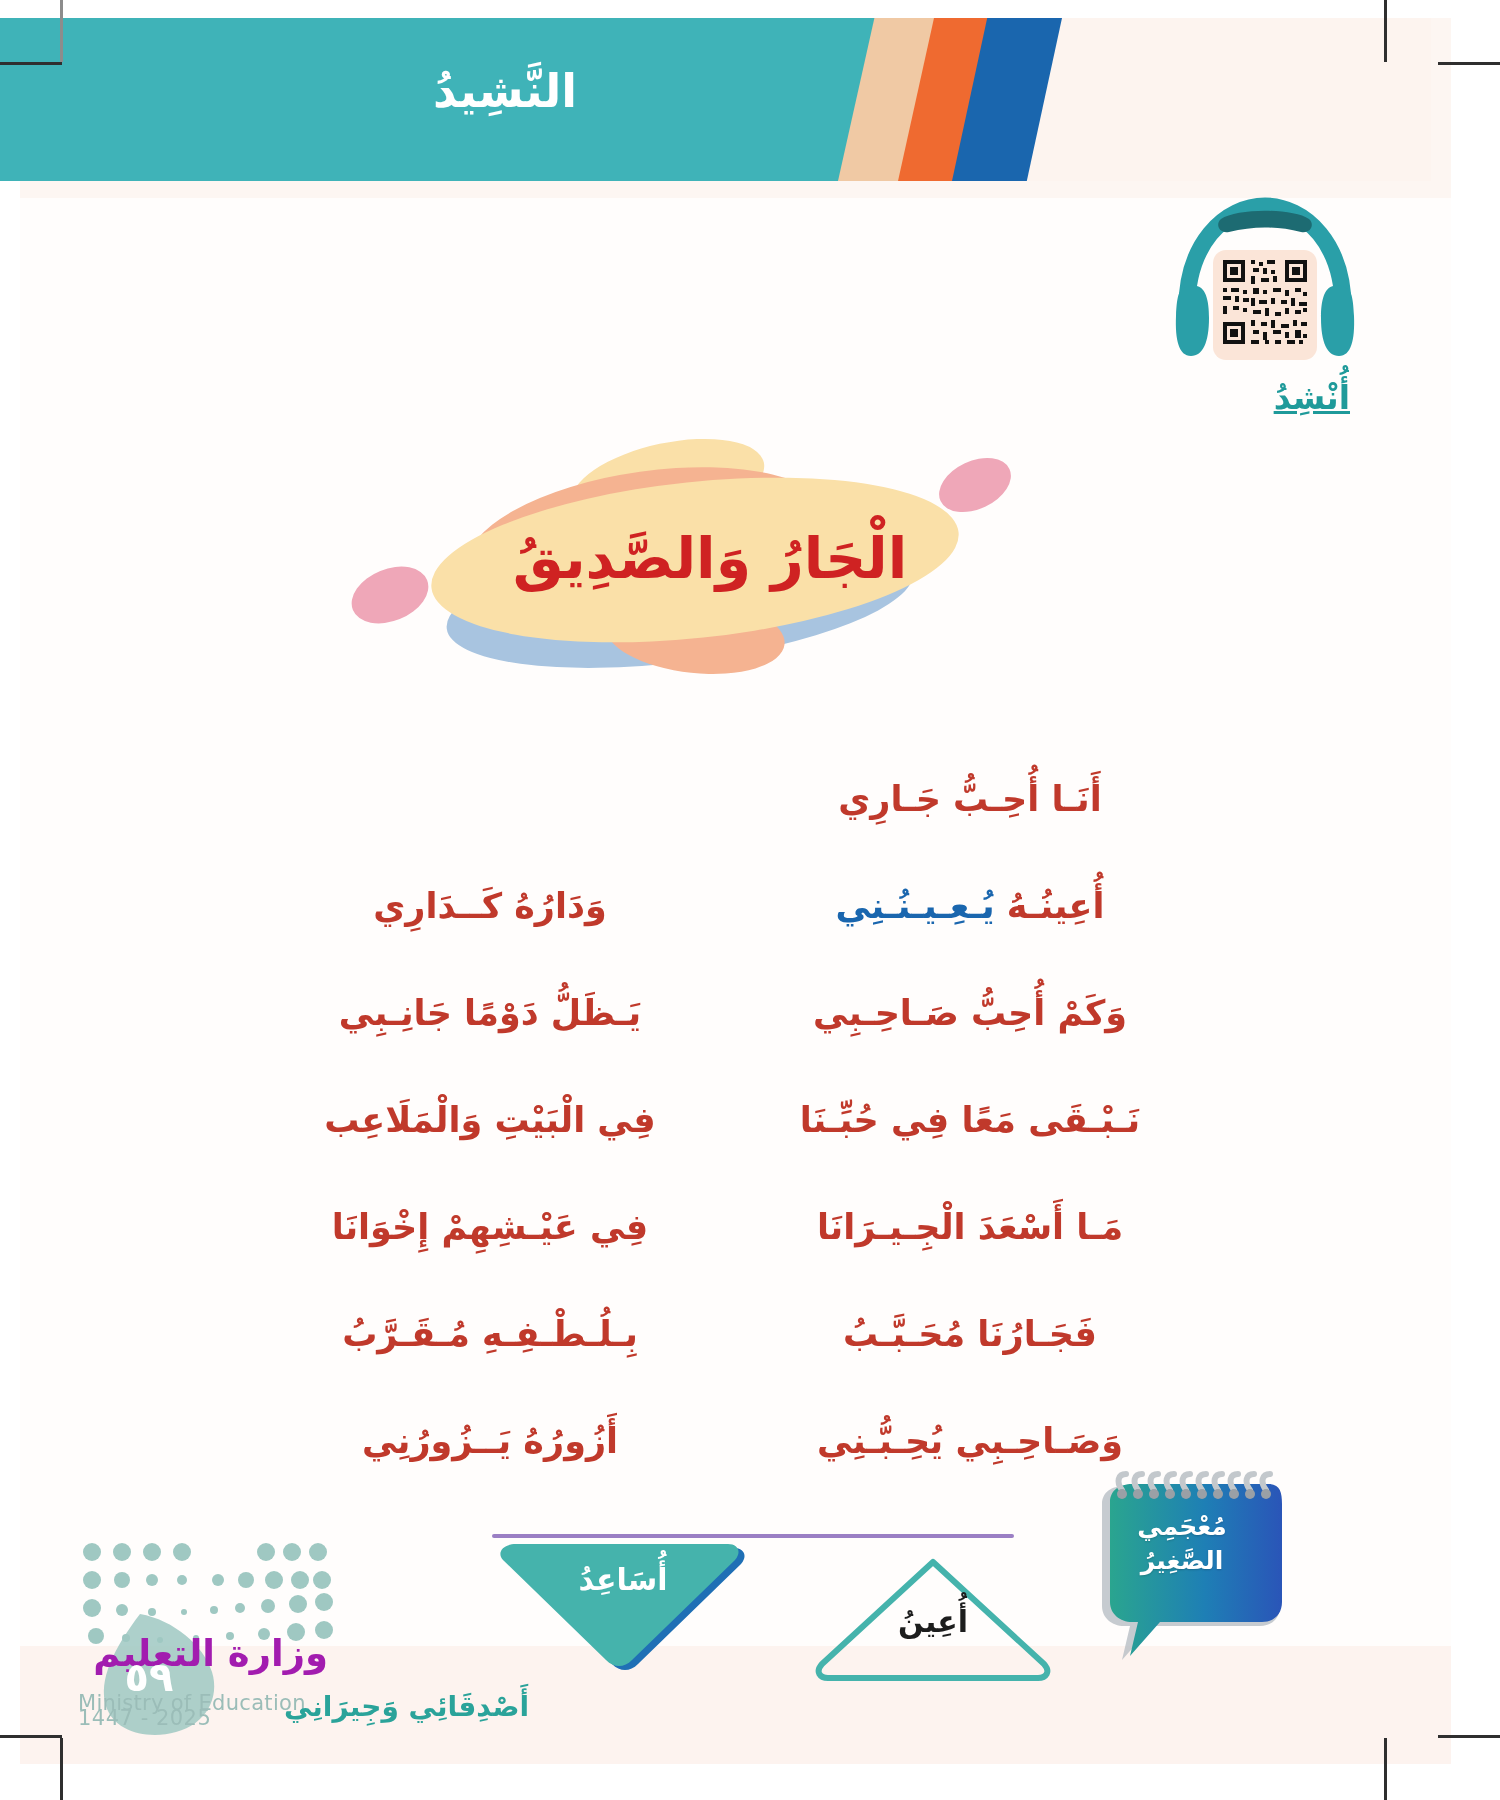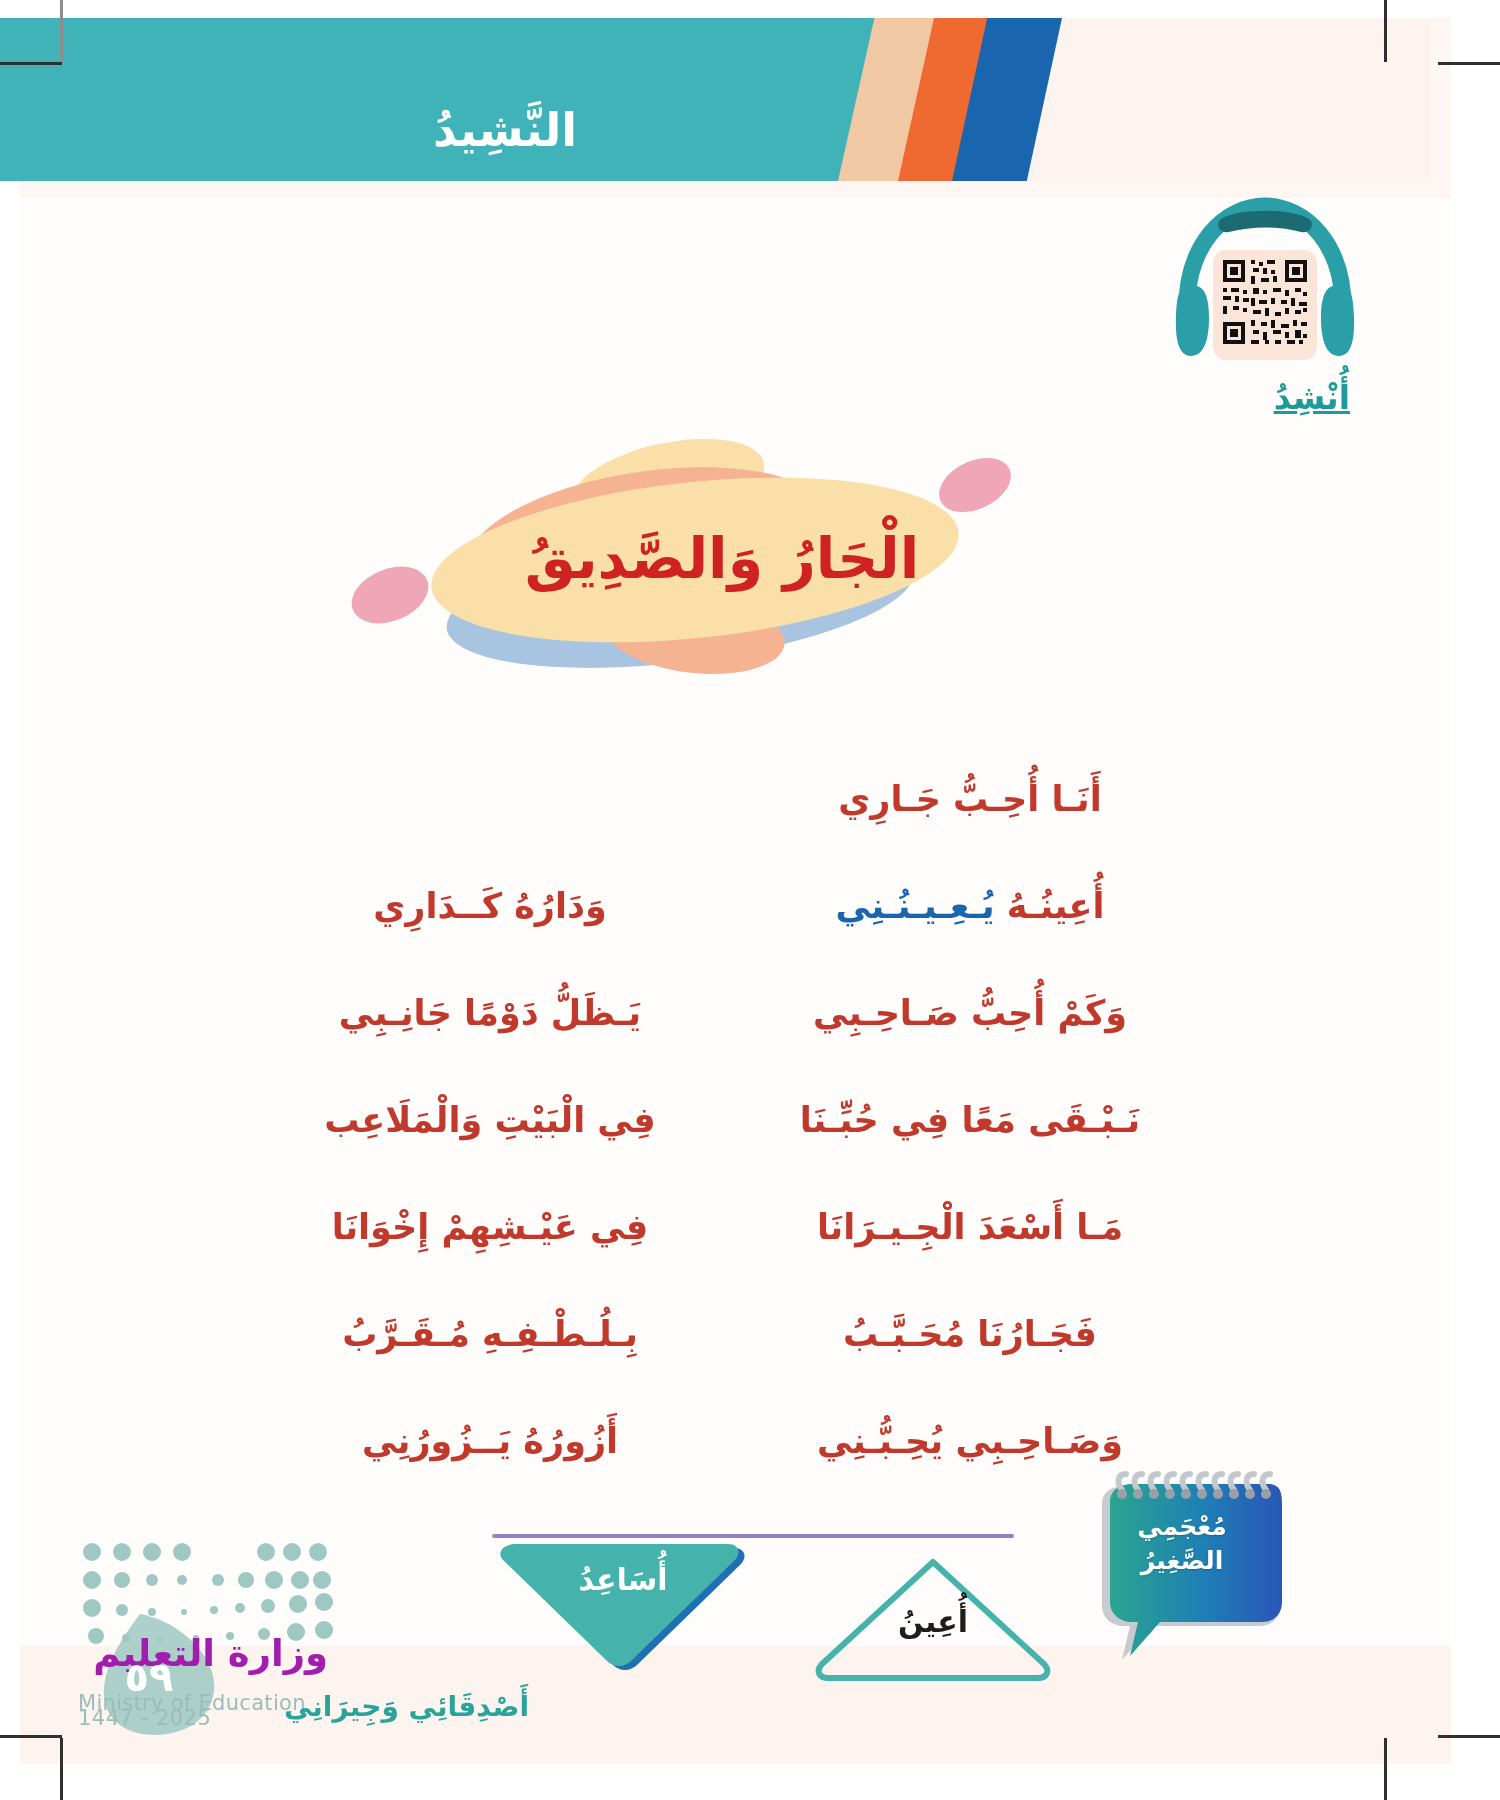--- a/index.html
+++ b/index.html
@@ -74,21 +74,20 @@
   }
   .banner-title{
     position:absolute;
     left:0;top:0;width:1010px;height:163px;
     display:flex;align-items:center;justify-content:center;
     color:#ffffff;
     font-size:46px;font-weight:bold;
     letter-spacing:0;
     padding-bottom:18px;
     box-sizing:border-box;
-    margin-top:39px;
   }
 
   
   .audio-badge{
     position:absolute;
     left:1165px;top:190px;
     width:200px;height:185px;
   }
 
   
@@ -103,21 +102,21 @@
 
   
   .title-wrap{
     position:absolute;
     left:350px;top:425px;
     width:720px;height:265px;
   }
   .title-wrap svg{position:absolute;left:0;top:0;}
   .poem-title{
     position:absolute;
-    left:12px;top:0;width:720px;height:265px;
+    left:0;top:0;width:720px;height:265px;
     display:flex;align-items:center;justify-content:center;
     color:#cf2222;
     font-size:57px;font-weight:bold;
     direction:rtl;
   }
 
   
   .verses{
     position:absolute;
     left:250px;top:745px;

